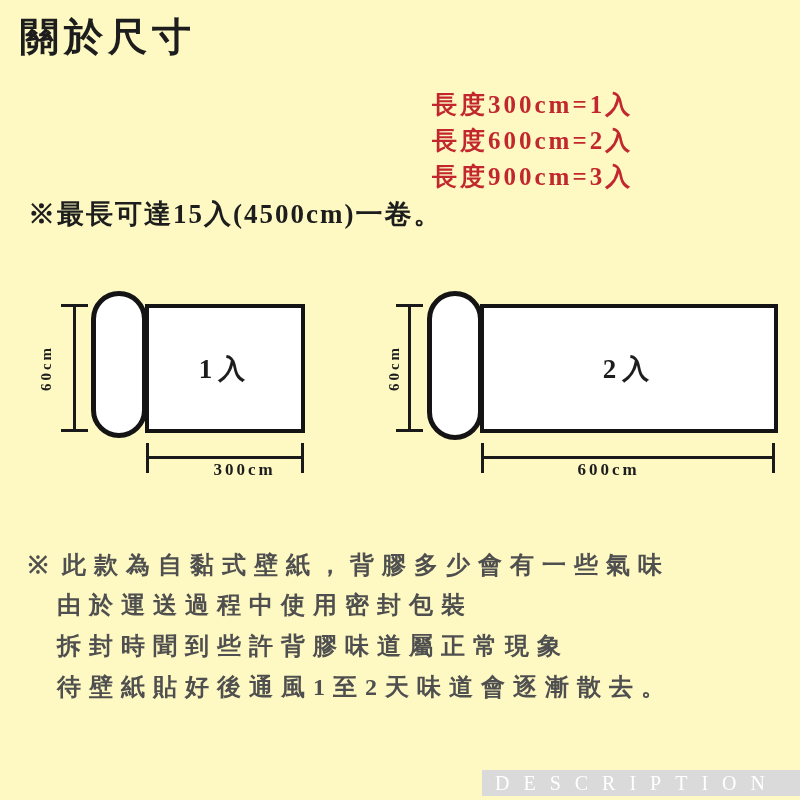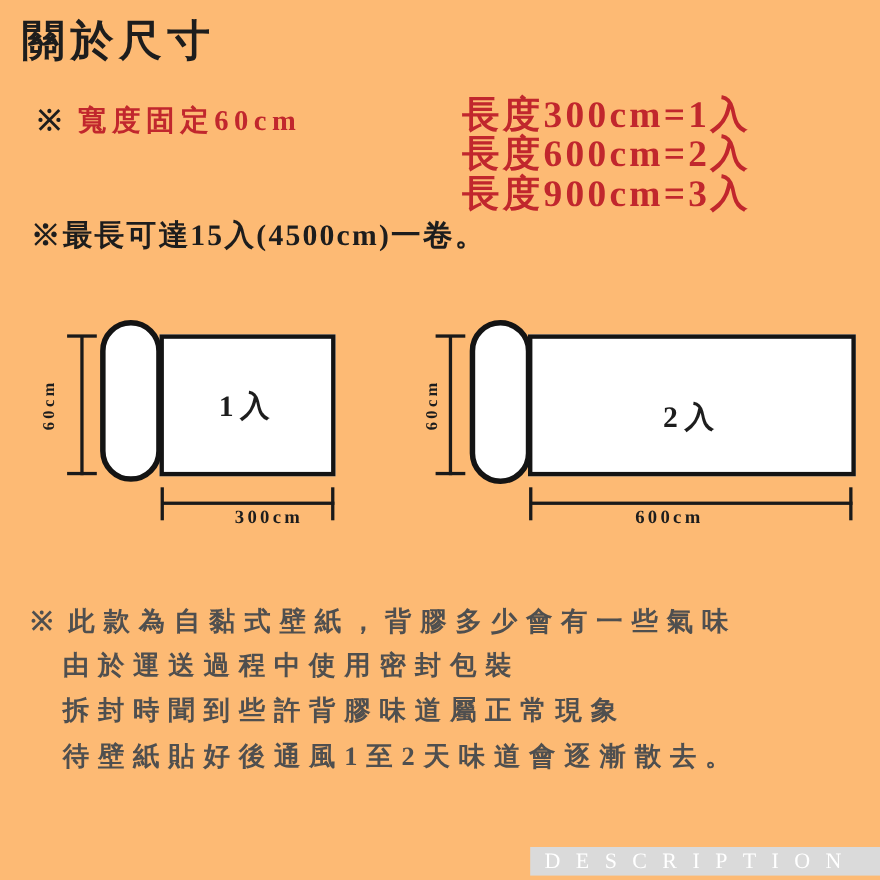--- a/index.html
+++ b/index.html
@@ -1,36 +1,36 @@
 <!DOCTYPE html>
 <html><head>
 <meta charset="utf-8">
 <style>
   * { margin:0; padding:0; box-sizing:border-box; }
   html,body { background:#ffffff; }
   body { width:800px; height:800px; font-family:"Liberation Serif","DejaVu Serif",serif; }
-  .page { position:relative; width:800px; height:800px; background:#fdba74; overflow:hidden; }
+  .page { position:relative; width:800px; height:800px; background:#fef9c3; overflow:hidden; }
   .abs { position:absolute; }
   .red   { color:#c1272d; }
 
   .page-title {
     left:20px; top:10px;
     font-size:39px; font-weight:bold; letter-spacing:5px; color:#1d1d1d;
     white-space:nowrap;
   }
 
   .width-note {
     left:34px; top:90px;
     font-size:26px; font-weight:bold; letter-spacing:5px; white-space:nowrap;
   }
   .width-note .marker { color:#1d1d1d; margin-right:10px; }
 
   .length-options {
-    left:420px; top:87px;
-    font-size:34px; font-weight:bold; letter-spacing:3px; line-height:36px;
+    left:432px; top:87px;
+    font-size:25px; font-weight:bold; letter-spacing:3px; line-height:36px;
     color:#c1272d; white-space:nowrap;
   }
 
   .max-note {
     left:28px; top:196px;
     font-size:27px; font-weight:bold; letter-spacing:2px; color:#1d1d1d;
     white-space:nowrap;
   }
 
   .bundle-note {
@@ -79,23 +79,20 @@
     padding-left:13px; white-space:nowrap; overflow:hidden;
   }
 </style>
 </head>
 <body>
 
 <div class="page">
 
   <div class="abs page-title">關於尺寸</div>
 
-  <div class="abs width-note">
-    <span class="marker">※</span><span class="red">寬度固定60cm</span>
-  </div>
 
   <div class="abs length-options">
     <div>長度300cm=1入</div>
     <div>長度600cm=2入</div>
     <div>長度900cm=3入</div>
   </div>
 
   <div class="abs max-note">
     <span class="marker">※</span><span>最長可達15入(4500cm)一卷。</span>
   </div>
@@ -115,21 +112,21 @@
     <div class="abs hlabel" style="left:147px; top:460px; width:147px;padding-left:48px;">300cm</div>
   </div>
 
   <div>
     <div class="abs vlabel" style="left:394px; top:368px;">60cm</div>
     <div class="abs dimline" style="left:396px; top:304px; width:27px; height:3px;"></div>
     <div class="abs dimline" style="left:408px; top:305px; width:3px; height:127px;"></div>
     <div class="abs dimline" style="left:396px; top:429px; width:27px; height:3px;"></div>
     <div class="abs sheet" style="left:480px; top:304px; width:298px; height:129px;"></div>
     <div class="abs capsule" style="left:427px; top:291px; width:56px; height:149px;"></div>
-    <div class="abs count-label" style="left:480px; top:304px; width:298px; height:129px;margin-top:10px;">2入</div>
+    <div class="abs count-label" style="left:480px; top:304px; width:298px; height:129px;">2入</div>
     <div class="abs dimline" style="left:481px; top:443px; width:3px; height:30px;"></div>
     <div class="abs dimline" style="left:482px; top:456px; width:293px; height:3px;"></div>
     <div class="abs dimline" style="left:772px; top:443px; width:3px; height:30px;"></div>
     <div class="abs hlabel" style="left:482px; top:460px; width:253px;">600cm</div>
   </div>
 
   <div>
     <div class="abs smell-line" style="left:28px; top:547px;">
       <span class="marker">※</span><span>此款為自黏式壁紙，背膠多少會有一些氣味</span>
     </div>

